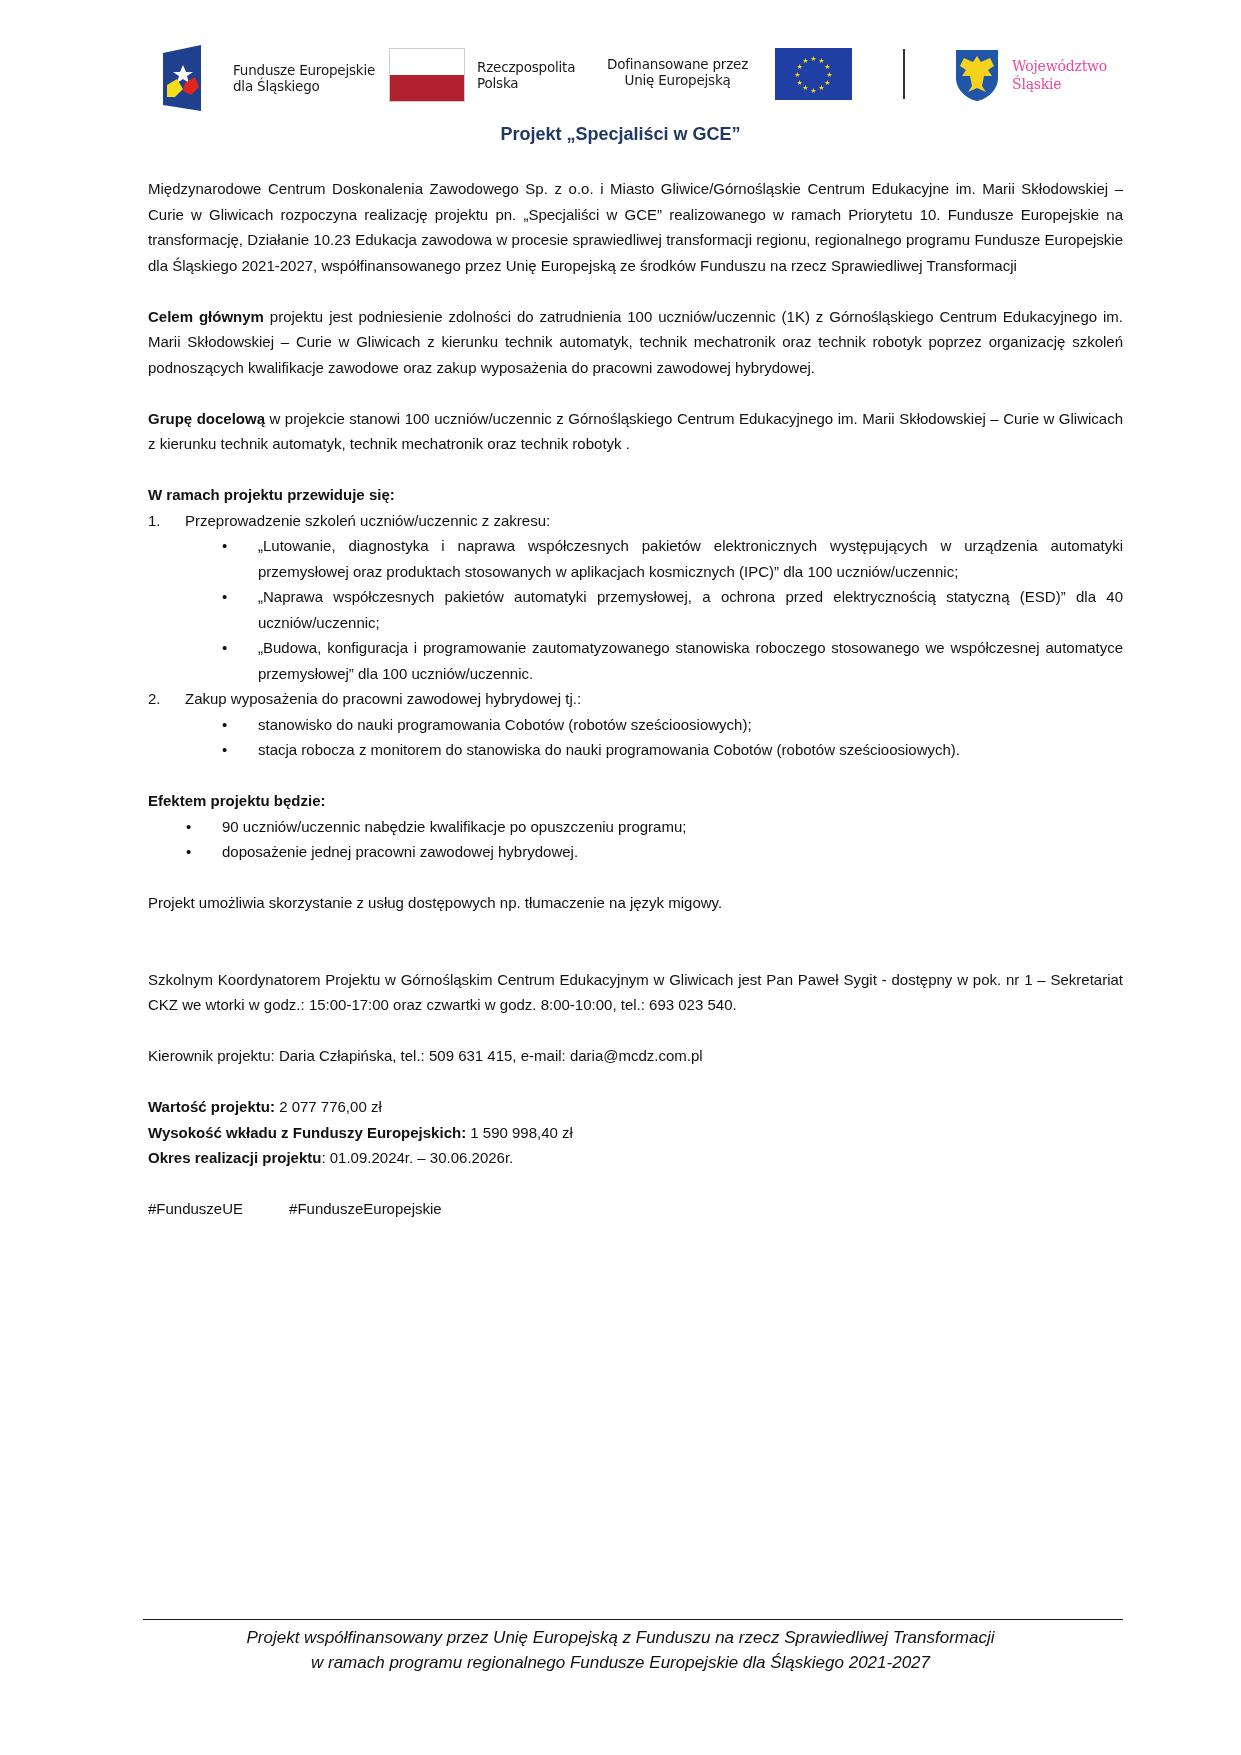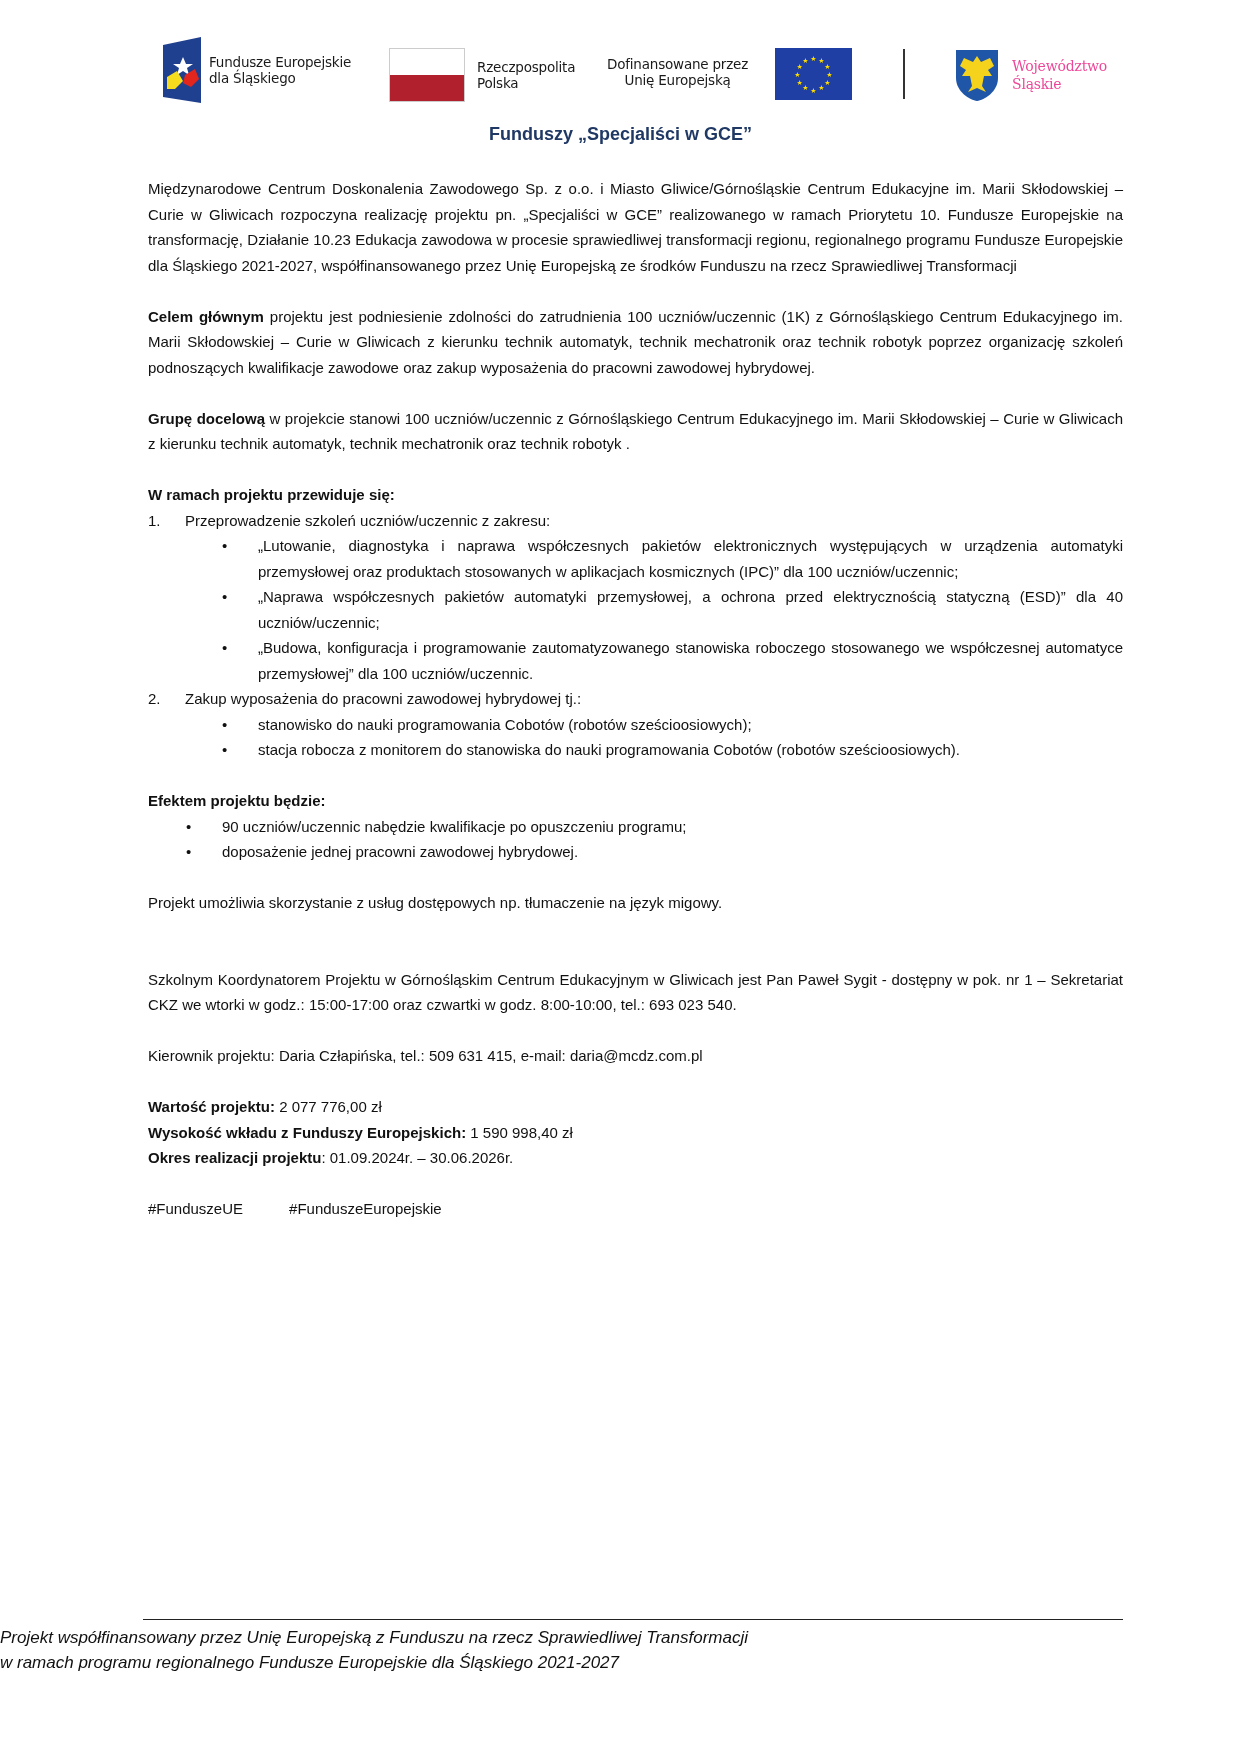--- a/index.html
+++ b/index.html
@@ -1,21 +1,21 @@
 <!DOCTYPE html>
 <html><head>
 <meta charset="utf-8">
 <style>
   html, body { margin: 0; padding: 0; background: #ffffff; }
   body { width: 1241px; height: 1755px; position: relative; overflow: hidden;
          font-family: "Liberation Sans", "DejaVu Sans", sans-serif; color: #111; }
   .logos { position: absolute; top: 30px; left: 0; width: 1241px; height: 80px; }
   .logo { position: absolute; display: flex; align-items: center; }
   .logo-text { font-size: 13.5px; line-height: 16px; color: #1a1a1a; font-family: "DejaVu Sans", sans-serif; letter-spacing: -0.2px; }
-  .fe-logo { left: 163px; top: 7px; }
+  .fe-logo { left: 163px; top: 15px; gap: 24px; }
   .fe-logo svg { width: 38px; height: 66px; }
   .fe-logo .logo-text { margin-left: 8px; }
   .pl-logo { left: 389px; top: 18px; }
   .pl-flag { width: 74px; height: 52px; border: 1px solid #ccc; display: flex; flex-direction: column; }
   .pl-flag .w { flex: 1; background: #fff; }
   .pl-flag .r { flex: 1; background: #b0212d; }
   .pl-logo .logo-text { margin-left: 12px; }
   .eu-text { left: 607px; top: 26px; text-align: center; }
   .eu-flag { position: absolute; left: 775px; top: 18px; width: 77px; height: 52px; background: #1f3fa4; }
   .vsep { position: absolute; left: 903px; top: 19px; width: 2px; height: 50px; background: #333; }
@@ -37,21 +37,21 @@
   ul.sub { margin: 0; padding: 0; list-style: none; }
   ul.sub > li { position: relative; padding-left: 110px; text-align: justify; }
   ul.sub > li .bullet { position: absolute; left: 74px; top: 0; }
   ul.eff { margin: 0; padding: 0; list-style: none; }
   ul.eff > li { position: relative; padding-left: 74px; }
   ul.eff > li .bullet { position: absolute; left: 38px; top: 0; }
   .tags span { display: inline-block; }
   .tags .t2 { margin-left: 46px; }
 
   .footer-line { position: absolute; top: 1619px; left: 143px; width: 980px; height: 1px; background: #222; }
-  .footer { position: absolute; top: 1625px; left: 0; width: 1241px; text-align: left;
+  .footer { position: absolute; top: 1625px; left: 0; width: 1241px; text-align: center;
             font-style: italic; font-size: 17px; line-height: 25px; }
 </style>
 </head>
 <body>
 
 <div class="logos">
   <div class="logo fe-logo">
     <svg viewBox="0 0 38 66">
       <polygon points="0,8 38,0 38,66 0,60" fill="#1f3f8f"></polygon>
       <polygon points="20,20 23,27 30,27 24,31 26,38 20,34 14,38 16,31 10,27 17,27" fill="#ffffff"></polygon>
@@ -105,21 +105,21 @@
       <path d="M2,2 H44 V30 C44,44 30,52 23,53 C16,52 2,44 2,30 Z" fill="#1f56a8"></path>
       <path d="M23,8 L27,14 L36,10 L40,18 L34,22 L38,28 L30,28 L28,38 L32,44 L23,40 L14,44 L18,38 L16,28 L8,28 L12,22 L6,18 L10,10 L19,14 Z" fill="#f5d31c"></path>
     </svg>
     <div class="logo-text">
       <div>Województwo</div>
       <div>Śląskie</div>
     </div>
   </div>
 </div>
 
-<div class="title">Funduszy „Specjaliści w GCE”</div>
+<div class="title">Projekt „Specjaliści w GCE”</div>
 
 <div class="content">
   <p class="p">Międzynarodowe Centrum Doskonalenia Zawodowego Sp. z o.o. i Miasto Gliwice/Górnośląskie Centrum Edukacyjne im. Marii Skłodowskiej – Curie w Gliwicach rozpoczyna realizację projektu pn. „Specjaliści w GCE” realizowanego w ramach Priorytetu 10. Fundusze Europejskie na transformację, Działanie 10.23 Edukacja zawodowa w procesie sprawiedliwej transformacji regionu, regionalnego programu Fundusze Europejskie dla Śląskiego 2021-2027, współfinansowanego przez Unię Europejską ze środków Funduszu na rzecz Sprawiedliwej Transformacji</p>
   <div class="gap"></div>
 
   <p class="p"><span class="b">Celem głównym</span><span> projektu jest podniesienie zdolności do zatrudnienia 100 uczniów/uczennic (1K) z Górnośląskiego Centrum Edukacyjnego im. Marii Skłodowskiej – Curie w Gliwicach z kierunku technik automatyk, technik mechatronik oraz technik robotyk  poprzez organizację szkoleń podnoszących kwalifikacje zawodowe oraz zakup wyposażenia do pracowni zawodowej hybrydowej.</span></p>
   <div class="gap"></div>
 
   <p class="p"><span class="b">Grupę docelową</span><span> w projekcie stanowi 100 uczniów/uczennic z Górnośląskiego Centrum Edukacyjnego im. Marii Skłodowskiej – Curie w Gliwicach z kierunku technik automatyk, technik mechatronik oraz technik robotyk .</span></p>
   <div class="gap"></div>

